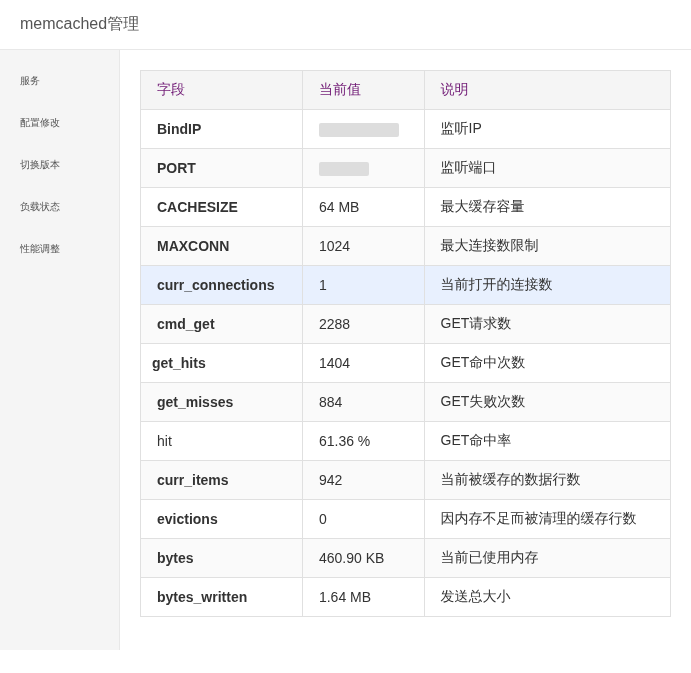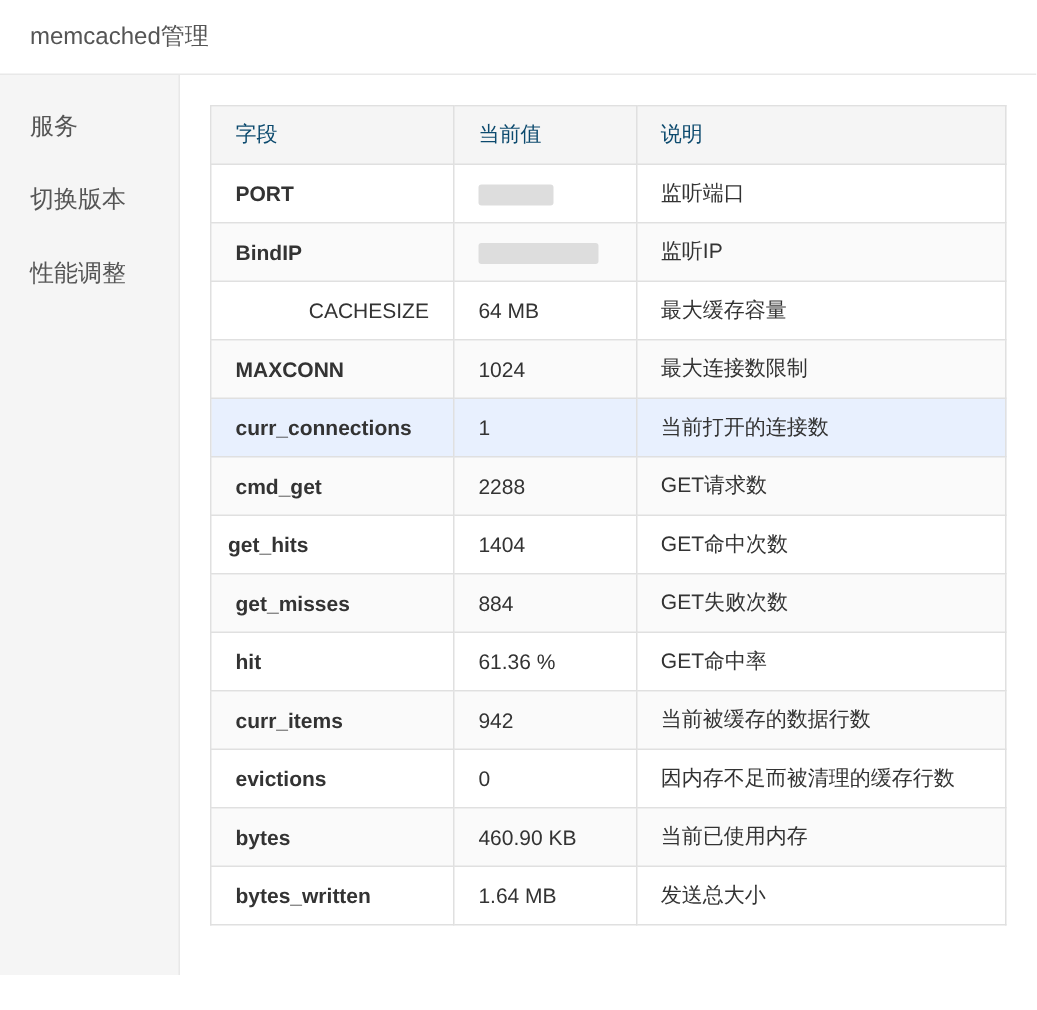--- a/index.html
+++ b/index.html
@@ -22,38 +22,38 @@
     .sidebar {
       width: 120px;
       background: #f5f5f5;
       border-right: 1px solid #e8e8e8;
       padding-top: 10px;
     }
     .sidebar-item {
       padding: 14px 20px;
       cursor: pointer;
       color: #555;
-      font-size: 16px;
+      font-size: 10px;
     }
     .main-content {
       flex: 1;
       padding: 20px;
     }
     table {
       width: 100%;
       border-collapse: collapse;
       font-size: 14px;
     }
     th {
       background: #f5f5f5;
       padding: 10px 16px;
       text-align: left;
       border: 1px solid #e0e0e0;
       font-weight: normal;
-      color: #0c4a6e;
+      color: #701a75;
     }
     td {
       padding: 10px 16px;
       border: 1px solid #e0e0e0;
       color: #333;
     }
     tr:nth-child(even) td {
       background: #fafafa;
     }
     tr:nth-child(odd) td {
@@ -80,46 +80,48 @@
     }
   </style>
 </head>
 <body>
 
 <div class="page-title">memcached管理</div>
 
 <div class="layout">
   <div class="sidebar">
     <div class="sidebar-item">服务</div>
+    <div class="sidebar-item">配置修改</div>
     <div class="sidebar-item">切换版本</div>
+    <div class="sidebar-item">负载状态</div>
     <div class="sidebar-item">性能调整</div>
   </div>
 
   <div class="main-content">
     <table>
       <thead>
         <tr>
           <th>字段</th>
           <th>当前值</th>
           <th>说明</th>
         </tr>
       </thead>
       <tbody id="table-body">
       <tr>
+            <td style="font-weight: bold;">BindIP</td>
+            <td><span class="masked-value"></span></td>
+            <td>监听IP</td>
+          </tr>
+          <tr>
             <td style="font-weight: bold;">PORT</td>
             <td><span class="masked-value-sm"></span></td>
             <td>监听端口</td>
           </tr>
           <tr>
-            <td style="font-weight: bold;">BindIP</td>
-            <td><span class="masked-value"></span></td>
-            <td>监听IP</td>
-          </tr>
-          <tr>
-            <td style="font-weight: normal; text-align: right;">CACHESIZE</td>
+            <td style="font-weight: bold;">CACHESIZE</td>
             <td>64 MB</td>
             <td>最大缓存容量</td>
           </tr>
           <tr>
             <td style="font-weight: bold;">MAXCONN</td>
             <td>1024</td>
             <td>最大连接数限制</td>
           </tr>
           <tr class="highlight-row">
             <td style="font-weight: bold;">curr_connections</td>
@@ -135,21 +137,21 @@
             <td style="font-weight: bold; padding-left: 11px;">get_hits</td>
             <td>1404</td>
             <td>GET命中次数</td>
           </tr>
           <tr>
             <td style="font-weight: bold;">get_misses</td>
             <td>884</td>
             <td>GET失败次数</td>
           </tr>
           <tr>
-            <td style="font-weight: bold;">hit</td>
+            <td style="font-weight: normal;">hit</td>
             <td>61.36 %</td>
             <td>GET命中率</td>
           </tr>
           <tr>
             <td style="font-weight: bold;">curr_items</td>
             <td>942</td>
             <td>当前被缓存的数据行数</td>
           </tr>
           <tr>
             <td style="font-weight: bold;">evictions</td>

